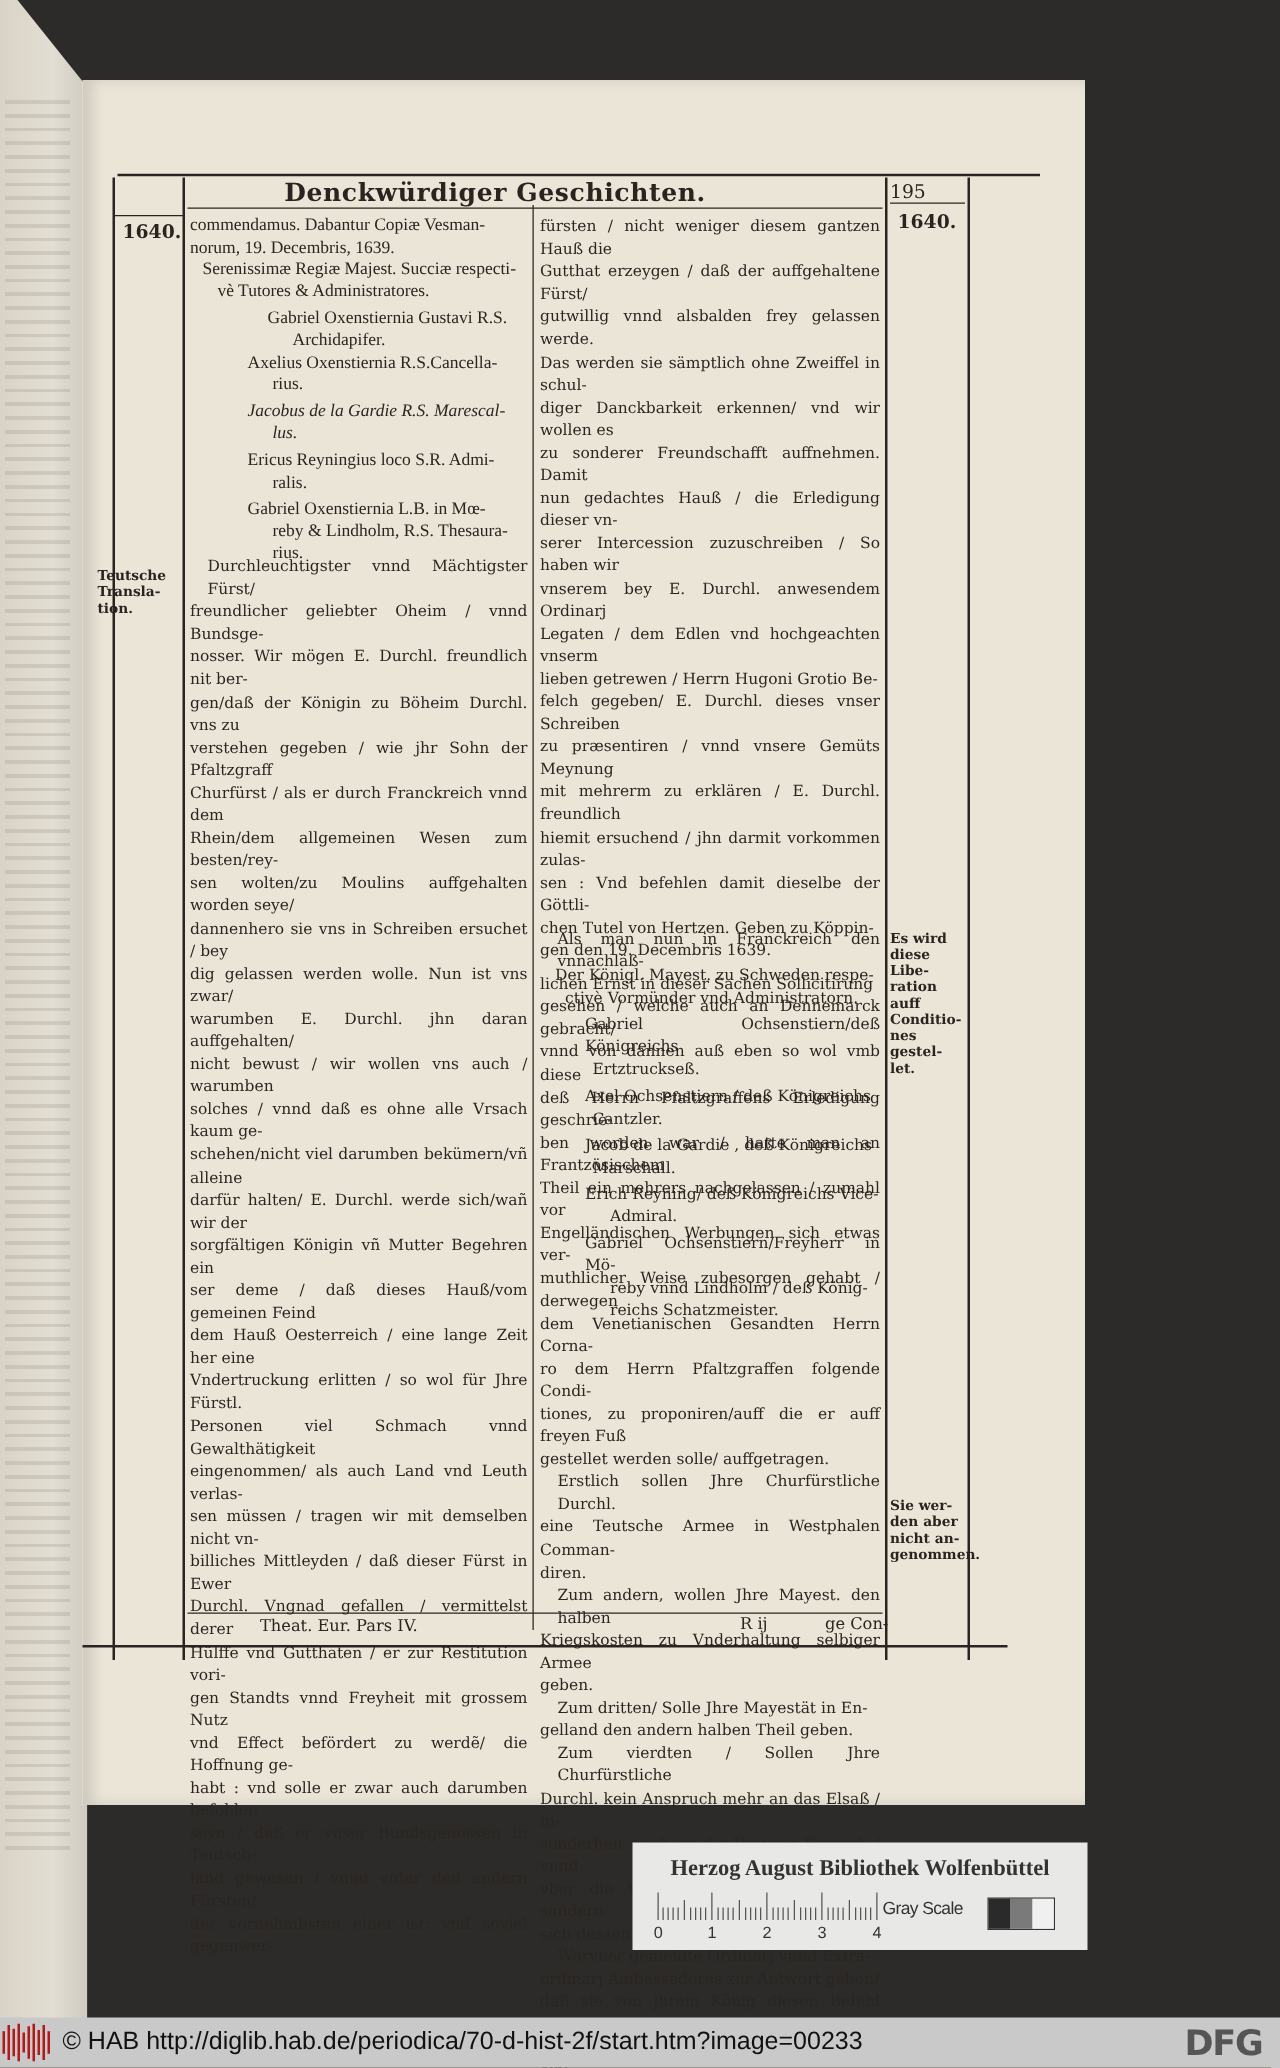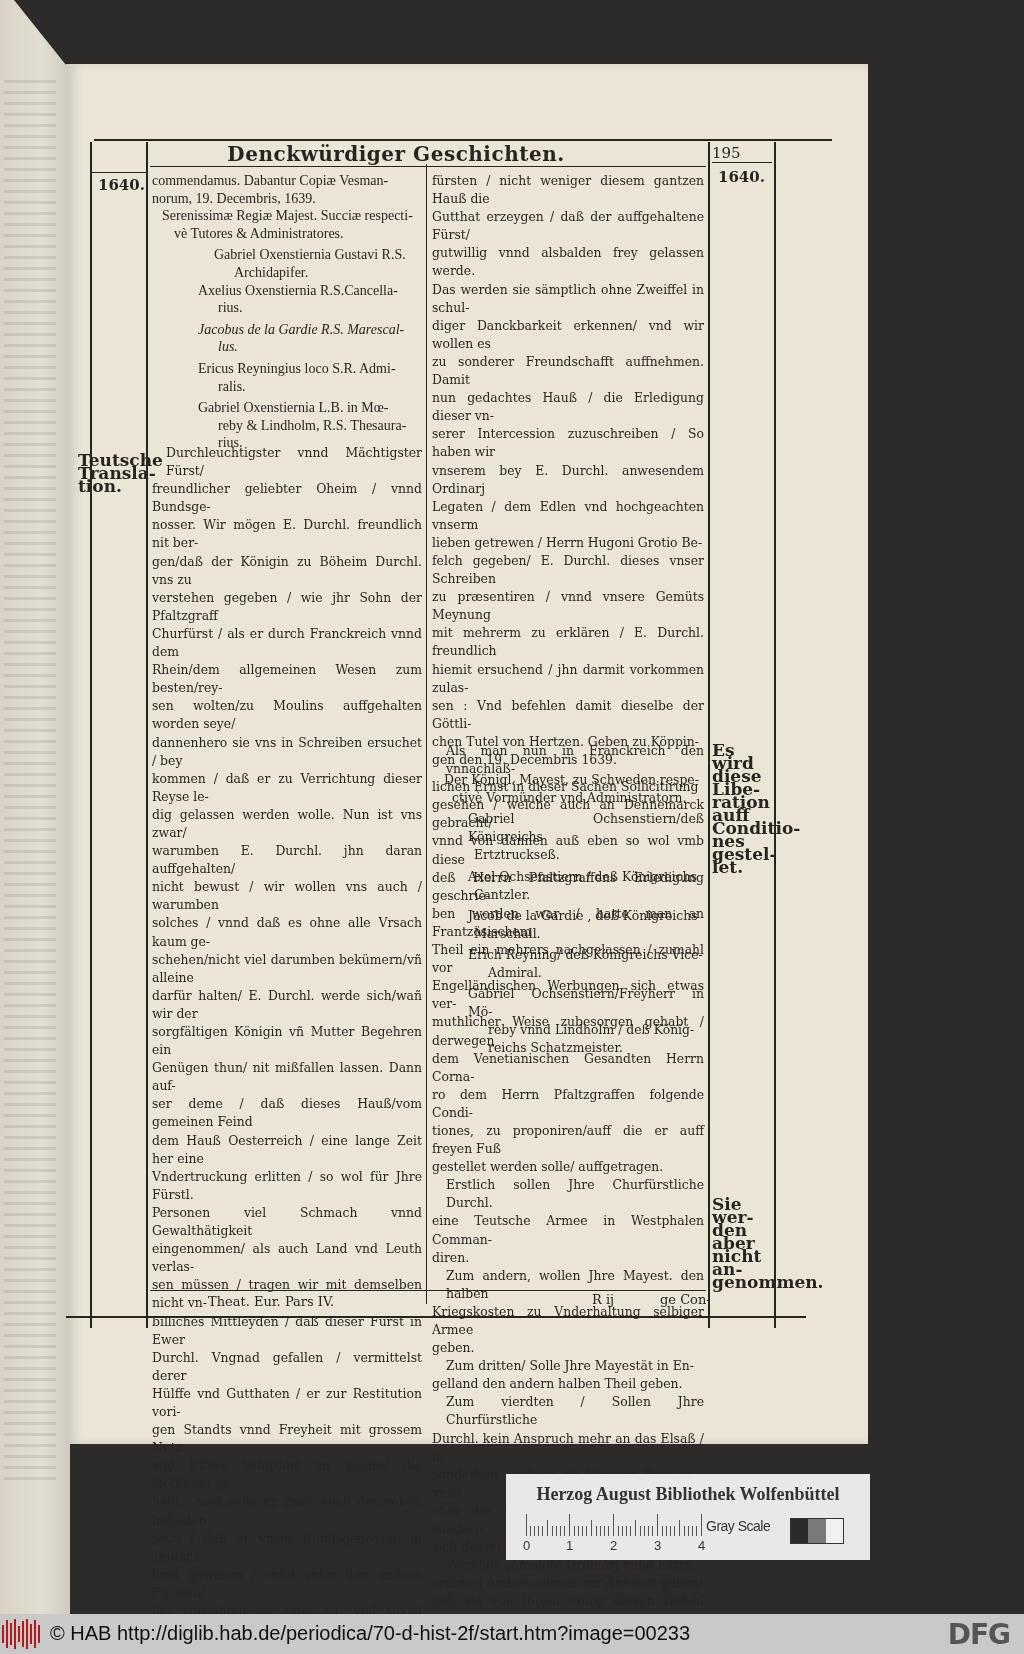--- a/index.html
+++ b/index.html
@@ -39,21 +39,21 @@
   .year {
     position: absolute; font-size: 15px; color: #2a2420; font-weight: bold;
   }
   .column {
     position: absolute; color: #2b2520; font-size: 13.2px; line-height: 17.6px;
   }
   .column p { margin: 0; }
   .latin { font-family: "Liberation Serif", serif; font-size: 14px; }
   .justify { text-align: justify; }
   .margin-note {
-    position: absolute; font-size: 17px; line-height: 13px; color: #2a2420; font-weight: bold;
+    position: absolute; font-size: 11px; line-height: 13px; color: #2a2420; font-weight: bold;
   }
   .footer-line {
     position: absolute; font-size: 13px; color: #2a2420;
   }
   .bottom-rule { position: absolute; height: 2px; background: #2a2420; }
 
   .scale-card {
     position: absolute; left: 506px; top: 1474px; width: 364px; height: 86px;
     background: #e8e8e6; color: #222;
   }
@@ -151,29 +151,27 @@
   <div class="column justify" style="left:86px; top:380px; width:270px; font-size:12.4px; line-height:18.1px;">
     <p style="padding-left:14px;">Durchleuchtigster vnnd Mächtigster Fürst/</p>
     <p>freundlicher geliebter Oheim / vnnd Bundsge-</p>
     <p>nosser. Wir mögen E. Durchl. freundlich nit ber-</p>
     <p>gen/daß der Königin zu Böheim Durchl. vns zu</p>
     <p>verstehen gegeben / wie jhr Sohn der Pfaltzgraff</p>
     <p>Churfürst / als er durch Franckreich vnnd dem</p>
     <p>Rhein/dem allgemeinen Wesen zum besten/rey-</p>
     <p>sen wolten/zu Moulins auffgehalten worden seye/</p>
     <p>dannenhero sie vns in Schreiben ersuchet / bey</p>
-    <p>kommen / daß er zu Verrichtung dieser Reyse le-</p>
     <p>dig gelassen werden wolle. Nun ist vns zwar/</p>
     <p>warumben E. Durchl. jhn daran auffgehalten/</p>
     <p>nicht bewust / wir wollen vns auch / warumben</p>
     <p>solches / vnnd daß es ohne alle Vrsach kaum ge-</p>
     <p>schehen/nicht viel darumben bekümern/vñ alleine</p>
     <p>darfür halten/ E. Durchl. werde sich/wañ wir der</p>
     <p>sorgfältigen Königin vñ Mutter Begehren ein</p>
-    <p>Genügen thun/ nit mißfallen lassen. Dann auf-</p>
     <p>ser deme / daß dieses Hauß/vom gemeinen Feind</p>
     <p>dem Hauß Oesterreich / eine lange Zeit her eine</p>
     <p>Vndertruckung erlitten / so wol für Jhre Fürstl.</p>
     <p>Personen viel Schmach vnnd Gewalthätigkeit</p>
     <p>eingenommen/ als auch Land vnd Leuth verlas-</p>
     <p>sen müssen / tragen wir mit demselben nicht vn-</p>
     <p>billiches Mittleyden / daß dieser Fürst in Ewer</p>
     <p>Durchl. Vngnad gefallen / vermittelst derer</p>
     <p>Hülffe vnd Gutthaten / er zur Restitution vori-</p>
     <p>gen Standts vnnd Freyheit mit grossem Nutz</p>

